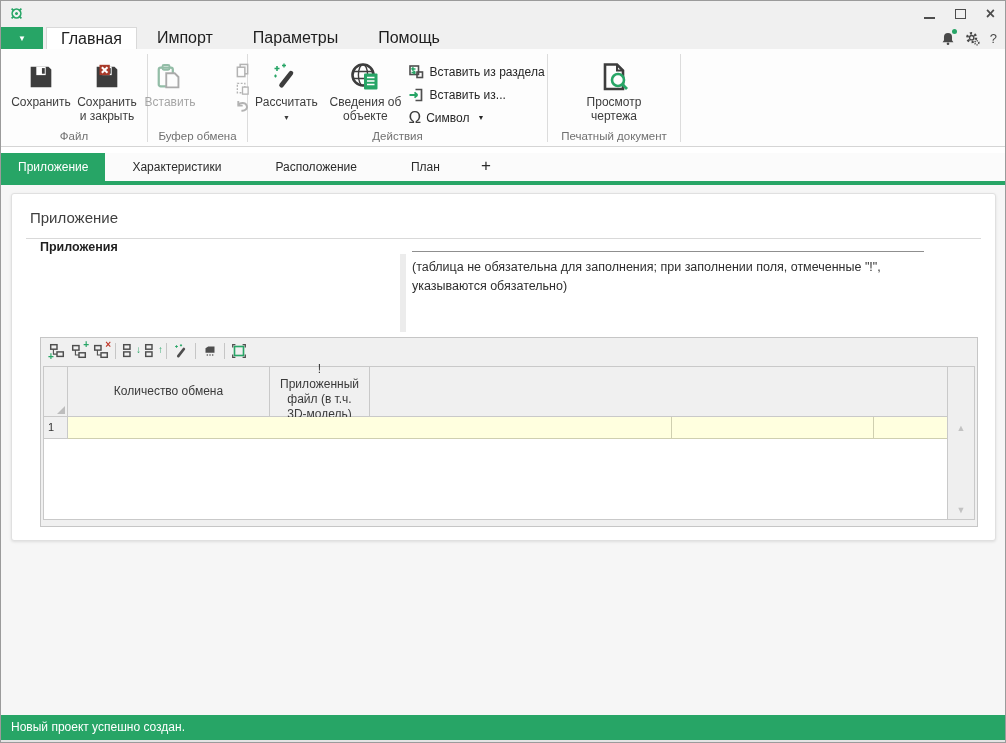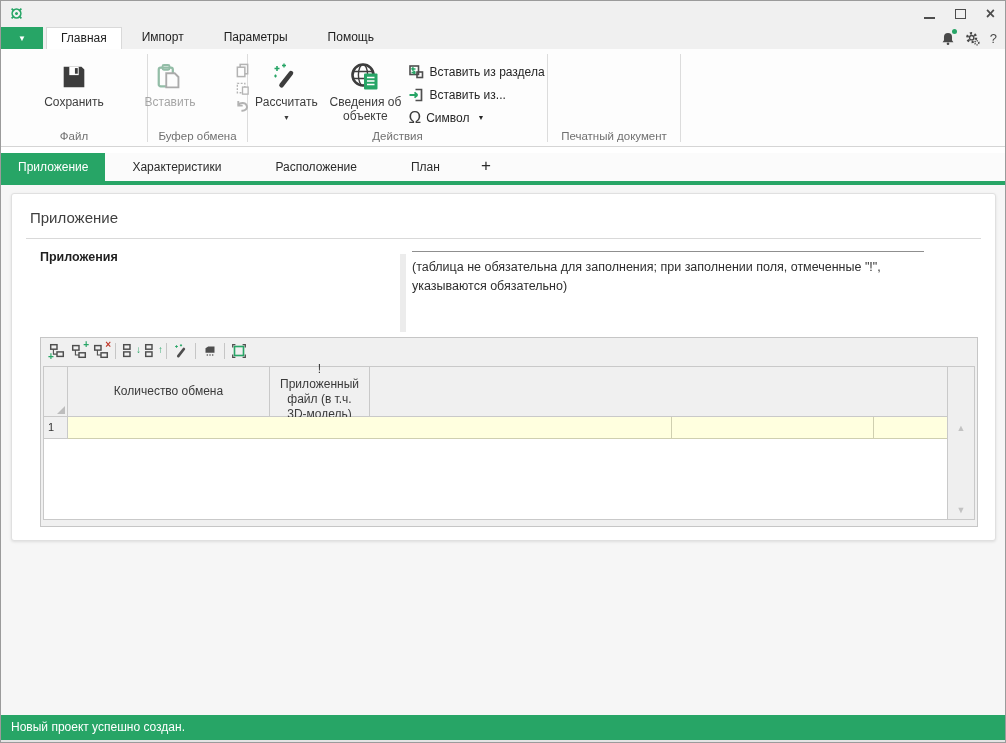--- a/index.html
+++ b/index.html
@@ -16,21 +16,21 @@
   .titlebar { position:absolute; top:0; left:0; right:0; height:26px; background:#f0f0f0; }
   .app-icon { position:absolute; left:8px; top:5px; }
   .title-text { position:absolute; left:30px; top:6px; font-size:12px; color:#333; white-space:nowrap; }
   .win-controls { position:absolute; right:10px; top:0; height:26px; display:flex; align-items:center; gap:20px; }
   .wc-min { width:11px; height:2px; background:#4d4d4d; margin-top:8px; }
   .wc-max { width:11px; height:10px; border:1.6px solid #4d4d4d; background:transparent; }
   .wc-close { font-size:16px; color:#4d4d4d; line-height:16px; font-weight:bold; }
   
   .rtabs { position:absolute; top:26px; left:0; right:0; height:22px; background:#f0f0f0; display:flex; }
   .app-menu-btn { width:42px; height:22px; background:#27a566; color:#fff; display:flex; align-items:center; justify-content:center; font-size:8px; }
-  .rtab { padding:0 20px; line-height:21px; font-size:12px; color:#1e1e1e; }
+  .rtab { padding:0 20px; line-height:21px; font-size:16px; color:#1e1e1e; }
   .rtab.active { background:#fff; border:1px solid #d9d9d9; border-bottom:none; margin-left:3px; padding:0 14px; }
   .tray-icons { position:absolute; right:8px; top:30px; display:flex; align-items:center; gap:10px; }
   .bell-wrap { position:relative; }
   .green-dot { position:absolute; top:-2px; right:-2px; width:5px; height:5px; border-radius:50%; background:#27a566; }
   .help-glyph { font-size:13px; color:#4a4a4a; }
   
   .ribbon { position:absolute; top:48px; left:0; right:0; height:98px; background:#fdfdfd; border-bottom:1px solid #d5d5d5; display:flex; }
   .rgroup { position:relative; height:100%; display:flex; justify-content:center; padding-top:6px; }
   .rgroup-label { position:absolute; bottom:4px; left:0; right:0; text-align:center; font-size:11.5px; color:#707070; }
   .rsep { width:1px; background:#dcdcdc; margin:5px 0 4px; }
@@ -47,21 +47,21 @@
   .doctabs { position:absolute; top:152px; left:0; right:0; height:28px; background:#fbfbfb; display:flex; }
   .dtab { line-height:28px; font-size:12px; color:#2b2b2b; padding:0 27px; }
   .dtab.active { background:#27a566; color:#fff; padding:0 17px; }
   .dtab-plus { line-height:26px; font-size:17px; color:#2b2b2b; padding:0 14px; }
   .tabstrip { position:absolute; top:180px; left:0; right:0; height:4px; background:#27a566; }
   
   .content { position:absolute; top:184px; left:0; right:0; bottom:27px; background:#f6f6f6; }
   .panel { position:absolute; left:10px; top:8px; width:985px; height:348px; background:#fff; border:1px solid #e0e0e0; border-radius:3px; box-shadow:0 1px 3px rgba(0,0,0,0.10); }
   .panel-heading { position:absolute; left:18px; top:15px; font-size:15px; color:#3f3f3f; }
   .panel-hr { position:absolute; left:14px; right:14px; top:44px; border-top:1px solid #d9d9d9; }
-  .field-label { position:absolute; left:28px; top:56px; font-size:12.5px; font-weight:bold; color:#1f1f1f; }
+  .field-label { position:absolute; left:28px; top:46px; font-size:12.5px; font-weight:bold; color:#1f1f1f; }
   .vbar { position:absolute; left:388px; top:60px; width:6px; height:78px; background:#ececec; }
   .hint { position:absolute; left:400px; top:57px; width:512px; border-top:1px solid #8f8f8f; padding-top:6px; font-size:12.5px; line-height:19px; color:#2e2e2e; }
   
   .tblock { position:absolute; left:28px; top:143px; width:938px; height:190px; background:#f0f0f0; border:1px solid #c6c6c6; }
   .ttoolbar { height:26px; display:flex; align-items:center; padding-left:5px; }
   .tico { width:22px; height:22px; position:relative; display:flex; align-items:center; justify-content:center; }
   .badge { position:absolute; font-weight:bold; font-size:10px; line-height:10px; }
   .badge.green { color:#27a566; }
   .badge.red { color:#c0392b; }
   .b-br { bottom:0; left:2px; }
@@ -141,20 +141,32 @@
     <div class="bigbtn">
       <span class="ic">
         <svg width="30" height="30" viewBox="0 0 32 32">
           <path d="M5 5 h19 l3 3 v19 H5 z" fill="#3d3d3d"></path>
           <rect x="11" y="5" width="10" height="9" fill="#fff"></rect>
           <rect x="17" y="6.5" width="3" height="6" fill="#3d3d3d"></rect>
         </svg>
       </span>
       <span>Сохранить</span>
     </div>
+    <div class="bigbtn">
+      <span class="ic">
+        <svg width="30" height="30" viewBox="0 0 32 32">
+          <path d="M5 5 h19 l3 3 v19 H5 z" fill="#3d3d3d"></path>
+          <rect x="11" y="5" width="10" height="9" fill="#fff"></rect>
+          <rect x="17" y="6.5" width="3" height="6" fill="#3d3d3d"></rect>
+          <rect x="8" y="3" width="11" height="11" fill="#a93b2b"></rect>
+          <path d="M10.5 5.5 L16.5 11.5 M16.5 5.5 L10.5 11.5" stroke="#fff" stroke-width="2.2"></path>
+        </svg>
+      </span>
+      <span>Сохранить и закрыть</span>
+    </div>
     <div class="rgroup-label">Файл</div>
   </div>
   <div class="rsep"></div>
 
   <div class="rgroup" style="width:99px;gap:36px;">
     <div class="bigbtn disabled">
       <span class="ic">
         <svg width="30" height="30" viewBox="0 0 32 32">
           <rect x="4" y="6" width="15" height="20" rx="2" fill="none" stroke="#93bda7" stroke-width="2.4"></rect>
           <rect x="8" y="3.2" width="7.5" height="5" rx="1.5" fill="none" stroke="#93bda7" stroke-width="2"></rect>
@@ -237,20 +249,31 @@
         <span class="omega">Ω</span>
         <span>Символ</span>
         <span class="sdrop">▼</span>
       </div>
     </div>
     <div class="rgroup-label">Действия</div>
   </div>
   <div class="rsep"></div>
 
   <div class="rgroup" style="width:132px;">
+    <div class="bigbtn" style="width:84px;">
+      <span class="ic">
+        <svg width="32" height="32" viewBox="0 0 32 32">
+          <path d="M7 3.5 h12 l6 6 V28 H7 z" fill="none" stroke="#3d3d3d" stroke-width="2.6"></path>
+          <path d="M19 3.5 v6 h6" fill="none" stroke="#3d3d3d" stroke-width="2"></path>
+          <circle cx="20" cy="19" r="6" fill="#fdfdfd" stroke="#27a566" stroke-width="2.6"></circle>
+          <path d="M24.5 23.5 l4.5 4.5" stroke="#27a566" stroke-width="2.8"></path>
+        </svg>
+      </span>
+      <span>Просмотр чертежа</span>
+    </div>
     <div class="rgroup-label">Печатный документ</div>
   </div>
   <div class="rsep"></div>
 </div>
 
 <div class="doctabs">
   <div class="dtab active">Приложение</div>
   <div class="dtab">Характеристики</div>
   <div class="dtab">Расположение</div>
   <div class="dtab">План</div>

